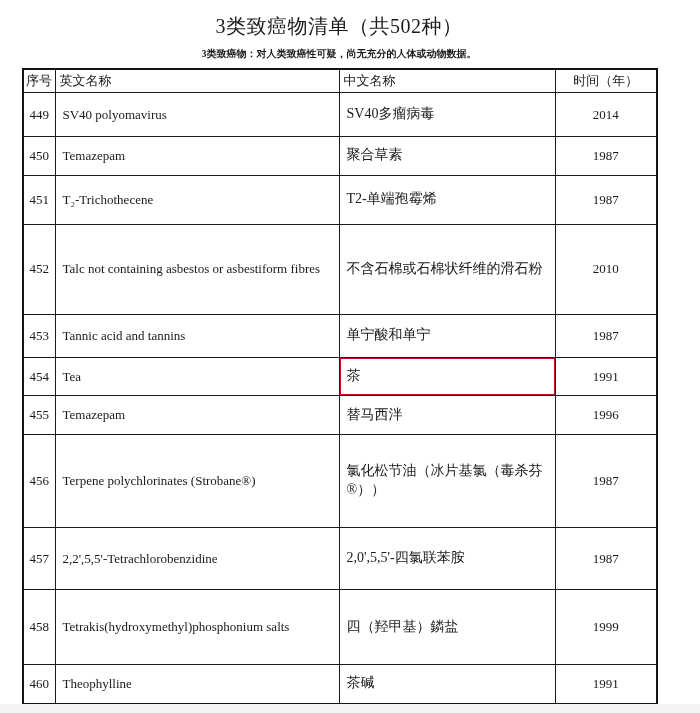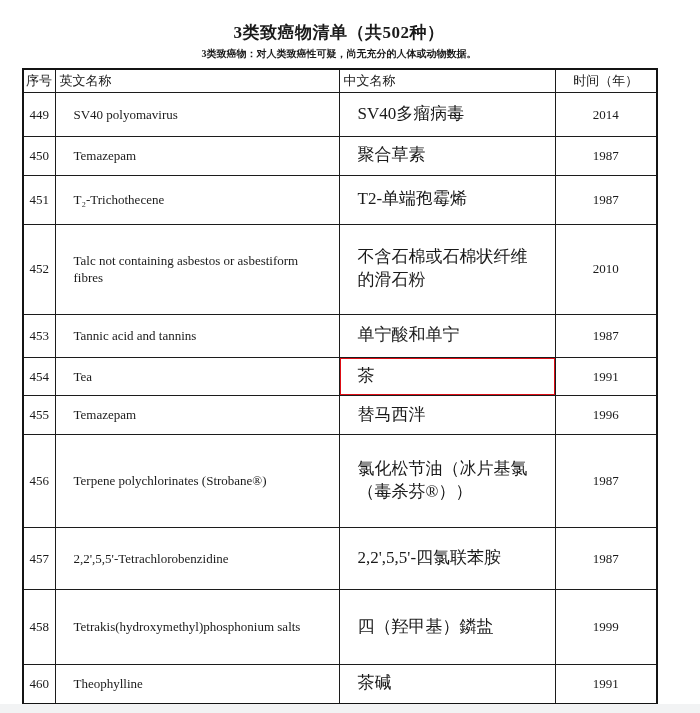--- a/index.html
+++ b/index.html
@@ -2,22 +2,22 @@
 <html><head>
 <meta charset="utf-8">
 <style>
   html,body{margin:0;padding:0;}
   body{
     width:700px;height:713px;background:#ffffff;position:relative;overflow:hidden;
     font-family:"Liberation Serif","DejaVu Serif",serif;color:#1a1a1a;
     -webkit-font-smoothing:antialiased;
   }
   .doc-title{
-    position:absolute;top:21px;left:22px;width:634px;
-    text-align:center;font-size:17px;font-weight:bold;letter-spacing:.5px;
+    position:absolute;top:13px;left:22px;width:634px;
+    text-align:center;font-size:20px;font-weight:normal;letter-spacing:.5px;
     white-space:nowrap;
   }
   .doc-subtitle{
     position:absolute;top:47px;left:22px;width:634px;
     text-align:center;font-size:10px;font-weight:bold;white-space:nowrap;
   }
   table.carcinogen{
     position:absolute;left:22px;top:68px;width:634px;
     border-collapse:collapse;table-layout:fixed;
     border:2px solid #141414;
@@ -27,24 +27,24 @@
     vertical-align:middle;
     overflow:hidden;
     line-height:1.35;
   }
   .carcinogen th{
     font-weight:normal;font-size:13px;height:20px;padding:1px 4px;text-align:left;
     white-space:nowrap;
   }
   .carcinogen th.h-no{padding:1px 2px;}
   .carcinogen th.h-year{text-align:center;}
-  .carcinogen td{font-size:13px;padding:2px 18px;}
+  .carcinogen td{font-size:13px;padding:2px 7px;}
   td.c-no{text-align:center;padding:10px 1px;}
   td.c-en{text-align:left;}
-  td.c-zh{text-align:left;font-size:17px;}
+  td.c-zh{text-align:left;font-size:14px;}
   td.c-year{text-align:center;}
   td.highlight-cell{position:relative;}
   .highlight-box{
     position:absolute;left:-3px;top:-3px;right:-3px;bottom:-3px;
     border:4px solid #dd0d15;
     pointer-events:none;z-index:2;
   }
   .bottom-strip{
     position:absolute;left:0;bottom:0;width:700px;height:9px;background:#f2f3f4;
   }
@@ -115,21 +115,21 @@
       </tr>
       <tr style="height: 93px;">
         <td class="c-no">456</td>
         <td class="c-en">Terpene polychlorinates (Strobane®)</td>
         <td class="c-zh">氯化松节油（冰片基氯（毒杀芬®））</td>
         <td class="c-year">1987</td>
       </tr>
       <tr style="height: 62px;">
         <td class="c-no">457</td>
         <td class="c-en">2,2',5,5'-Tetrachlorobenzidine</td>
-        <td class="c-zh">2,2',5,5'-四氯联苯胺</td>
+        <td class="c-zh">2,0',5,5'-四氯联苯胺</td>
         <td class="c-year">1987</td>
       </tr>
       <tr style="height: 75px;">
         <td class="c-no">458</td>
         <td class="c-en">Tetrakis(hydroxymethyl)phosphonium salts</td>
         <td class="c-zh">四（羟甲基）鏻盐</td>
         <td class="c-year">1999</td>
       </tr>
       <tr style="height: 30px;">
         <td class="c-no">460</td>

